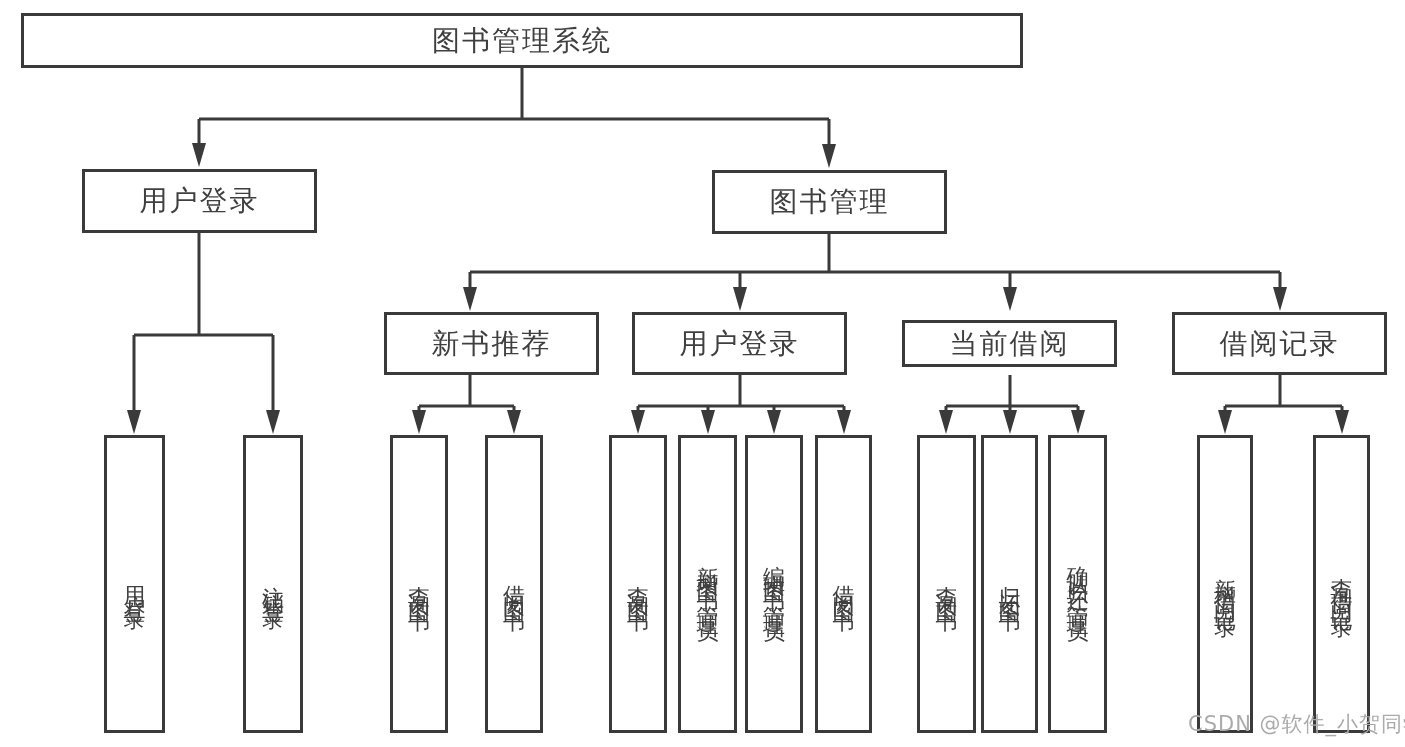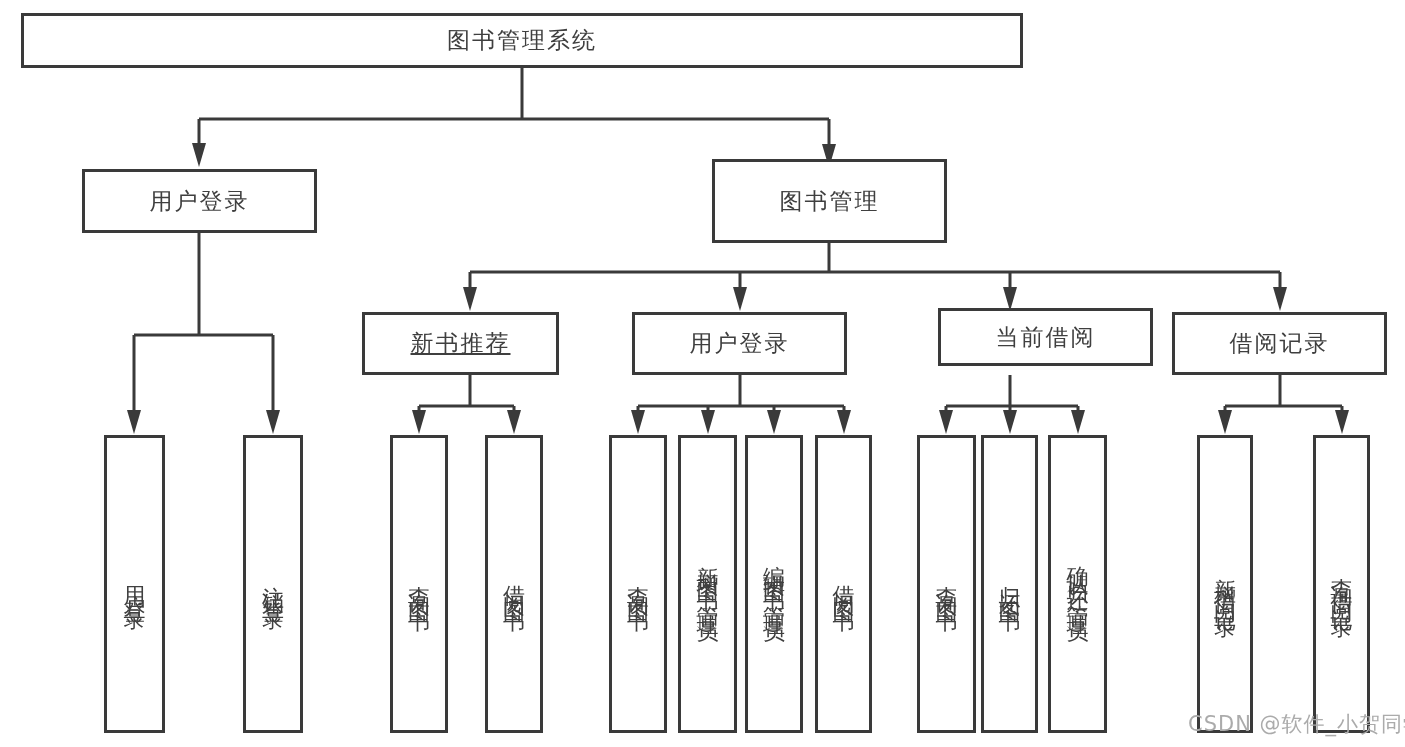--- a/index.html
+++ b/index.html
@@ -11,40 +11,40 @@
     color:#3f3f3f;
     overflow:hidden;
   }
   svg.connectors{position:absolute;left:0;top:0;width:1405px;height:747px;}
   .node{
     position:absolute;
     box-sizing:border-box;
     background:#ffffff;
     border:3px solid #3a3a3a;
     display:flex;align-items:center;justify-content:center;
-    font-size:23px;
+    font-size:28px;
     letter-spacing:2px;
     color:#3f3f3f;
     text-align:center;
   }
   .leaf{
     writing-mode:vertical-rl;
     text-orientation:mixed;
     font-size:22px;
     letter-spacing:8px;
     line-height:1;
     padding:6px 0;
   }
   
   .n-root{left:21px;top:13px;width:1002px;height:55px;}
   .n-l1a{left:82px;top:169px;width:235px;height:64px;}
-  .n-l1b{left:712px;top:159px;width:235px;height:84px;}
-  .n-l2a{left:362px;top:312px;width:197px;height:63px;text-decoration:underline;}
+  .n-l1b{left:712px;top:170px;width:235px;height:64px;}
+  .n-l2a{left:384px;top:312px;width:215px;height:63px;}
   .n-l2b{left:632px;top:312px;width:215px;height:63px;}
-  .n-l2c{left:902px;top:308px;width:215px;height:58px;margin-left:36px;}
+  .n-l2c{left:902px;top:320px;width:215px;height:47px;}
   .n-l2d{left:1172px;top:312px;width:215px;height:63px;}
   .lf{top:435px;height:298px;}
   .lf0{left:104px;width:61px;}
   .lf1{left:243px;width:60px;}
   .lf2{left:390px;width:58px;}
   .lf3{left:485px;width:58px;}
   .lf4{left:609px;width:58px;}
   .lf5{left:678px;width:59px;}
   .lf6{left:745px;width:58px;}
   .lf7{left:815px;width:57px;}

